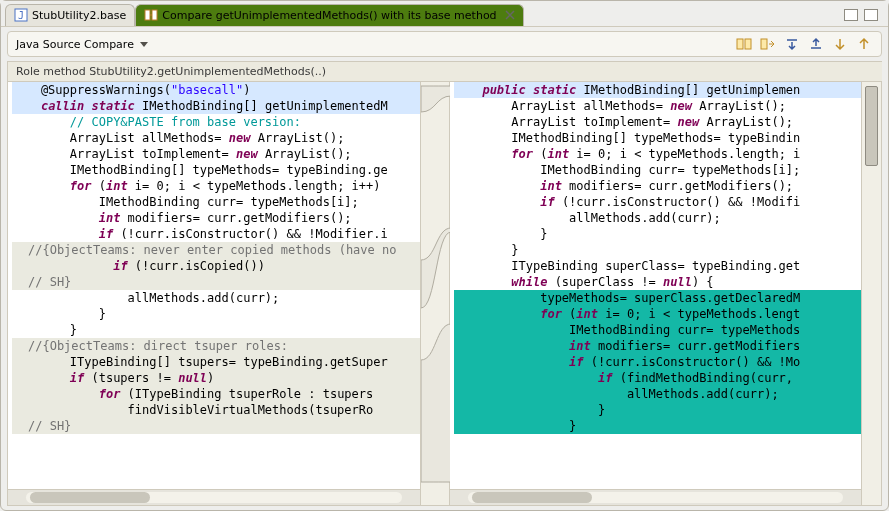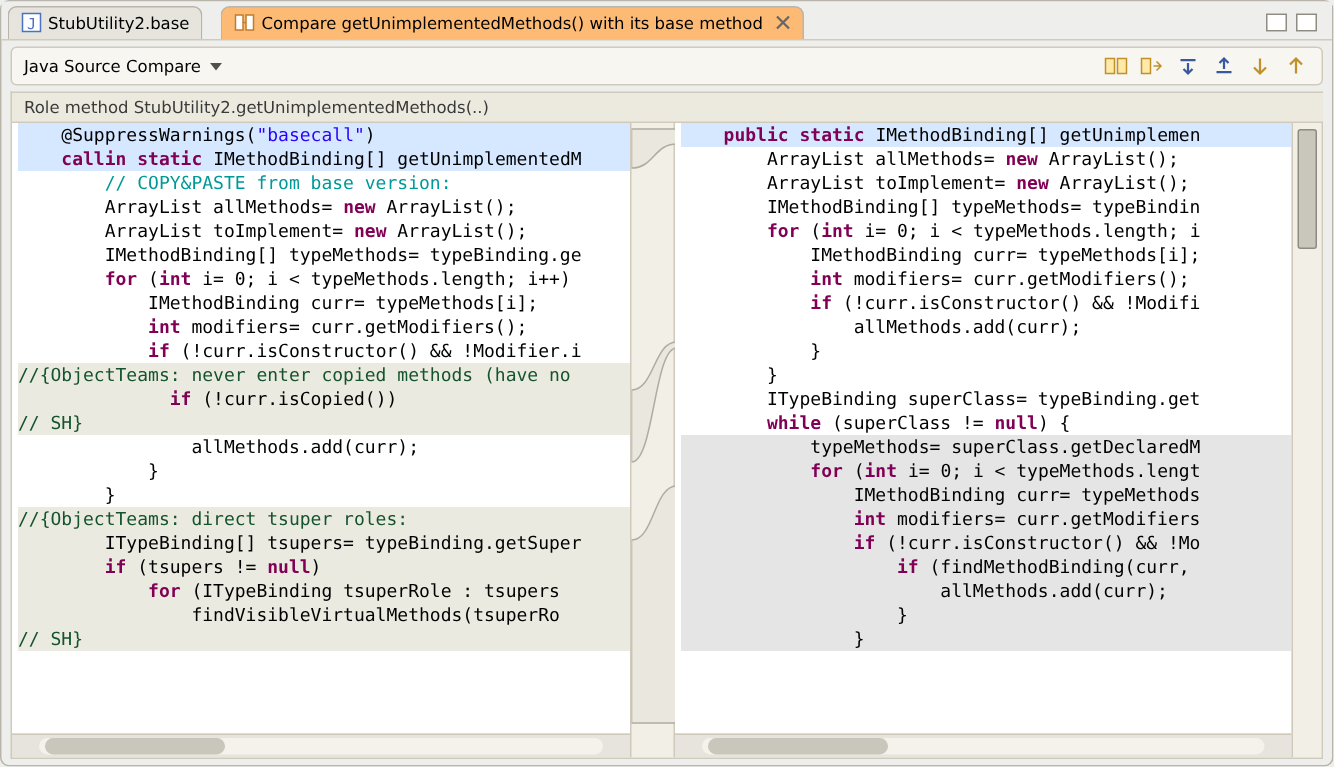--- a/index.html
+++ b/index.html
@@ -1,21 +1,21 @@
 <!DOCTYPE html>
 <html><head>
 <meta charset="utf-8">
 <style>
   * { box-sizing: border-box; margin: 0; padding: 0; }
   html, body { width: 889px; height: 511px; font-family: "DejaVu Sans", Arial, sans-serif; font-size: 11px; background: #eeeeec; overflow: hidden; }
   .window { display: flex; flex-direction: column; width: 889px; height: 511px; border: 1px solid #b9b5aa; border-radius: 6px; background: #eeeeec; }
   
   .tabstrip { display: flex; align-items: center; height: 26px; padding: 2px 4px 0; gap: 0; background: #eeeeec; border-bottom: 1px solid #cfcabc; position: relative; }
   .tab { display: flex; align-items: center; gap: 4px; height: 22px; padding: 0 8px; border-top-left-radius: 6px; border-top-right-radius: 6px; border: 1px solid #b9b5aa; border-bottom: none; background: #e6e4dc; cursor: default; }
-  .tab.active { background: #fdba74; margin-left: 12px; }
+  .tab.active { background: #4d7c0f; }
   .tab .close { margin-left: 4px; color: #666; }
   .tabstrip .spacer { flex: 1; }
   .winctrl { display:flex; gap:6px; padding-right:6px; }
   .winctrl span { width:14px; height:12px; border:1px solid #8e8b81; background:#fff; display:inline-block; }
   
   .cmpbar { display:flex; align-items:center; height:26px; border: 1px solid #cfcabc; margin:4px 6px 0; border-radius:4px; background:#f7f6f1; padding:0 8px; gap:8px; }
   .cmpbar .title { display:flex; align-items:center; gap:6px; }
   .cmpbar .dropdown { width:0; height:0; border-left:4px solid transparent; border-right:4px solid transparent; border-top:5px solid #53504a; }
   .cmpbar .tools { margin-left:auto; display:flex; gap:6px; }
   .tool { width:18px; height:18px; display:flex; align-items:center; justify-content:center; border-radius:3px; }
@@ -27,27 +27,27 @@
   .panes { display:flex; flex:1; margin:0 6px 4px; border:1px solid #cfcabc; position:relative; overflow:hidden; }
   .pane { flex:1; display:flex; flex-direction:column; min-width:0; }
   .gutter { width:30px; background:#f1efe6; border-left:1px solid #cfcabc; border-right:1px solid #cfcabc; position:relative; }
   .code { flex:1; font-family: "DejaVu Sans Mono", Menlo, monospace; font-size:12px; line-height:16px; background:#ffffff; overflow:hidden; white-space:pre; padding-left:4px; position:relative; }
   .pane.right { position:relative; }
   .overview { width:20px; background:#f1efe6; border-left:1px solid #cfcabc; position:relative; }
   .overview .thumb { position:absolute; left:3px; right:3px; top:4px; height:80px; background:#c9c6bb; border:1px solid #8e8b81; border-radius:2px; }
   .pane .hsb { height:16px; background:#e6e4dc; border-top:1px solid #cfcabc; position:relative; }
   .pane .hsb .track { position:absolute; left:18px; right:18px; top:2px; bottom:2px; background:#f4f2ea; border-radius:6px; }
   .pane .hsb .handle { position:absolute; left:22px; width:120px; top:2px; bottom:2px; background:#c9c6bb; border-radius:6px; }
-  .kw { color:#7f0055; font-weight:bold; }
+  .kw { color:#7f0055; font-weight:bold;font-style:italic; }
   .str { color:#2a00ff; }
-  .cmg { color:#14532d; }
+  .cmg { color:#737373;padding-left:16px; }
   .cmt { color:#009999; }
   .sel { background:#d6e8ff; display:inline-block; width:100%; }
   .diff-add { background:#eaeae0; display:block; }
-  .diff-chg { background:#e5e5e5; display:block; }
+  .diff-chg { background:#14b8a6; display:block; }
   .link { position:absolute; pointer-events:none; }
   .link path { stroke:#b0aca0; fill:#e9e7de; }
   
   svg { display:block; }
 </style>
 </head>
 <body>
 
 <div class="window">
 

